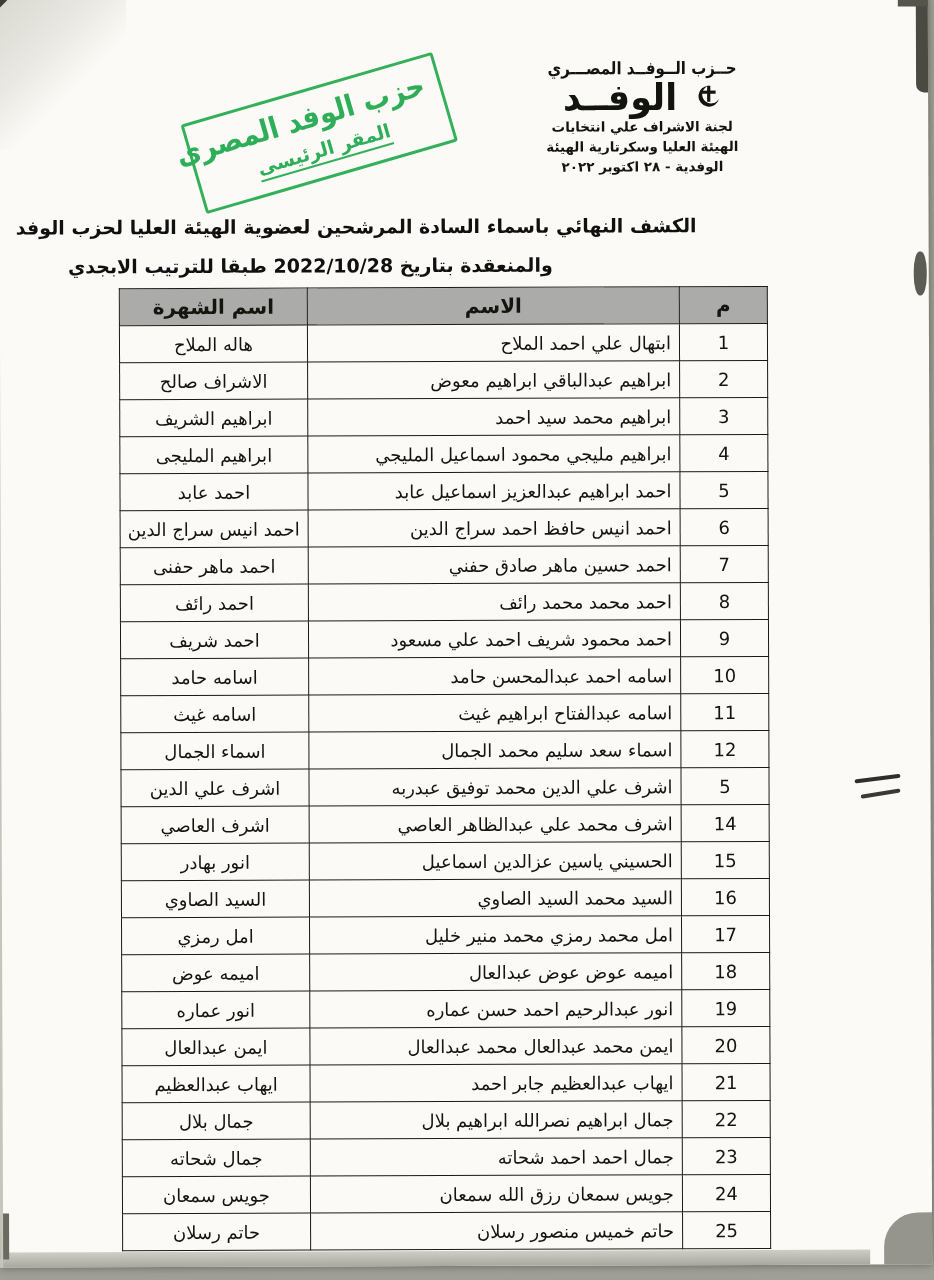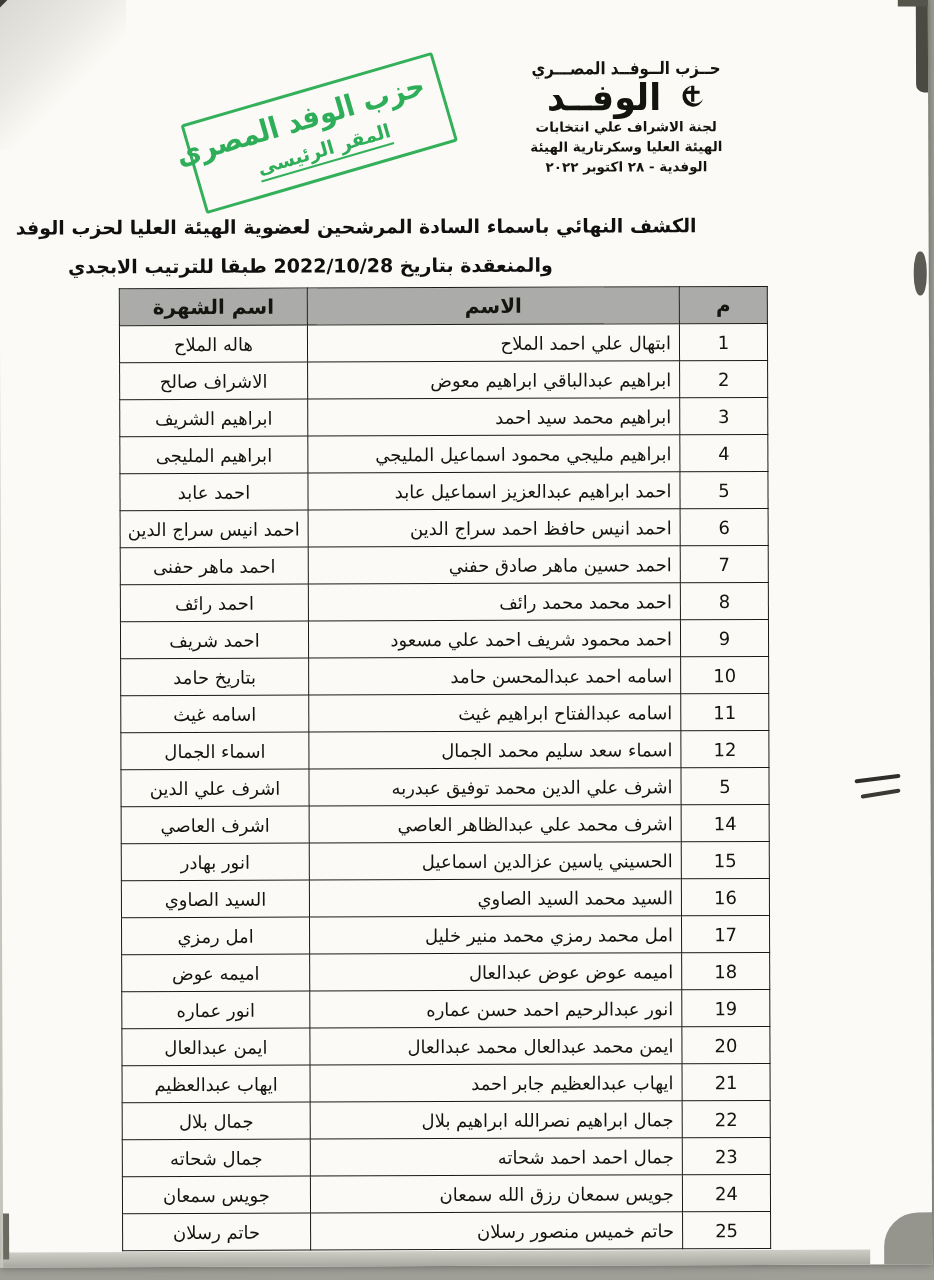--- a/index.html
+++ b/index.html
@@ -25,21 +25,21 @@
   .art-right-blob{right:2px;top:255px;width:13px;height:44px;background:#5c5c54;border-radius:45%;}
   .art-pen1{left:856px;top:780px;width:46px;height:4px;background:#2e2e2a;transform:rotate(-7deg);border-radius:2px;}
   .art-pen2{left:862px;top:795px;width:40px;height:4px;background:#3a3a34;transform:rotate(-9deg);border-radius:2px;}
   .art-bottom-strip{left:0;bottom:0;width:870px;height:15px;
     background:linear-gradient(#cfcec6,#a9a8a0);}
   .art-corner-bl{left:0;bottom:8px;width:9px;height:46px;background:#6a6a61;}
   .art-corner-br{right:0;bottom:0;width:48px;height:52px;background:#96958d;border-top-left-radius:34px;}
   .art-left-edge{left:0;top:0;width:3px;height:100%;background:#c6c5bd;}
 
   
-  .logo-block{position:absolute;top:62px;right:184px;width:236px;text-align:center;direction:rtl;color:#14140f;}
+  .logo-block{position:absolute;top:62px;right:168px;width:236px;text-align:center;direction:rtl;color:#14140f;}
   .logo-arc{font-size:15px;font-weight:bold;letter-spacing:.5px;transform:scaleY(1.15);white-space:nowrap;}
   .logo-mark{display:flex;justify-content:center;align-items:center;gap:18px;direction:rtl;margin-top:2px;}
   .logo-word{font-size:35px;font-weight:bold;line-height:1.05;transform:scaleY(1.05);}
   .logo-symbol svg{display:block;}
   .logo-sub{font-size:13.5px;font-weight:bold;line-height:1.5;white-space:nowrap;}
 
   
   .stamp{
     position:absolute;top:88px;left:192px;width:228px;
     transform:rotate(-16deg);transform-origin:50% 50%;
@@ -177,21 +177,21 @@
 
   <tr>
     <td class="cell-serial">9</td>
     <td class="cell-name">احمد محمود شريف احمد علي مسعود</td>
     <td class="cell-nick">احمد شريف</td>
   </tr>
 
   <tr>
     <td class="cell-serial">10</td>
     <td class="cell-name">اسامه احمد عبدالمحسن حامد</td>
-    <td class="cell-nick">بتاريخ حامد</td>
+    <td class="cell-nick">اسامه حامد</td>
   </tr>
 
   <tr>
     <td class="cell-serial">11</td>
     <td class="cell-name">اسامه عبدالفتاح ابراهيم غيث</td>
     <td class="cell-nick">اسامه غيث</td>
   </tr>
 
   <tr>
     <td class="cell-serial">12</td>

